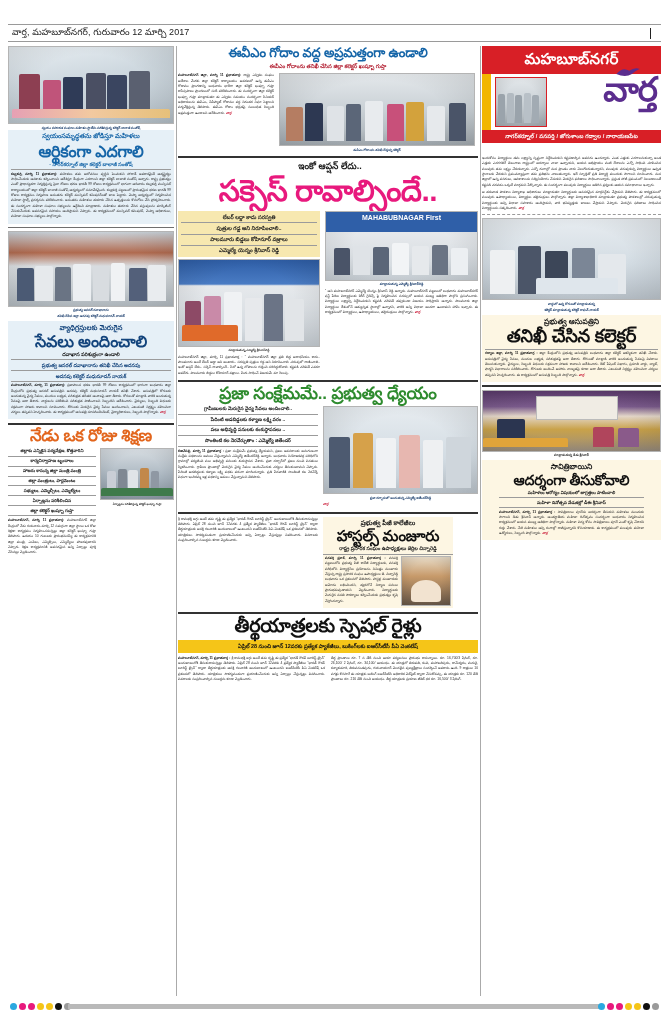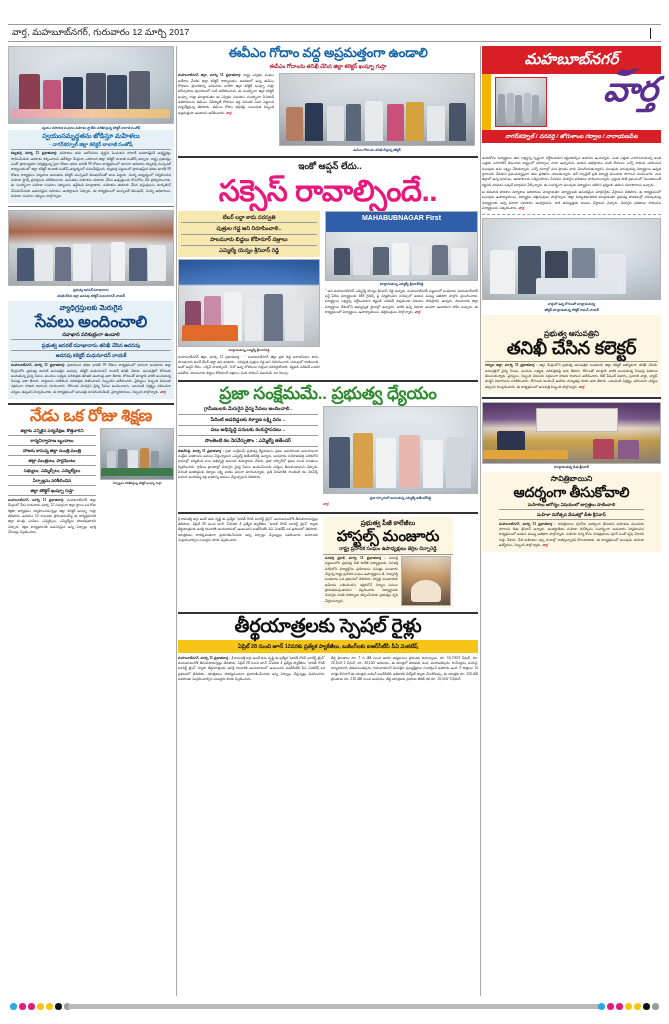--- a/index.html
+++ b/index.html
@@ -75,21 +75,21 @@
   #center-col { position:absolute; left:178px; top:46px; width:300px; height:950px; }
   .hl-pink { color:#e8197d; }
   .hl-green { color:#2e8b2e; }
   .tint-cream { background:#fdf6e3; }
   .tint-yellow { background:#f7e8b0; }
 
   
   #right-col { position:absolute; left:482px; top:46px; width:179px; height:950px; }
 
   
-  .mast { position:absolute; left:482px; top:46px; width:179px; height:105px;font-style:italic; }
+  .mast { position:absolute; left:482px; top:46px; width:179px; height:105px; }
   .mast-top {
     height:28px; background:#d81f26; color:#fff; display:flex; align-items:center;
     justify-content:center; font-size:15px; font-weight:bold; letter-spacing:.3px;
   }
   .mast-mid { position:relative; height:56px; background:#fff; border-left:9px solid #f2b600; }
   .mast-photo {
     position:absolute; left:4px; top:3px; width:52px; height:50px;
     border:1.4px solid #d81f26;
   }
   .mast-word {
@@ -138,20 +138,21 @@
       <div class="fig" style="left:33%; width:12%; height:55%; background:#2f3b57;"></div>
       <div class="fig" style="left:47%; width:12%; height:60%; background:#4a4f63;"></div>
       <div class="fig" style="left:60%; width:12%; height:57%; background:#3a4560;"></div>
       <div class="fig" style="left:73%; width:13%; height:62%; background:#5a6070;"></div>
       <div class="fig" style="left:2%;  width:96%; height:13%; background:linear-gradient(90deg,#e6a0b4,#f2c9a0,#e6c07a);"></div>
     </div>
     <div class="cap tel">స్వయం సహాయక సంఘాల మహిళల స్టాల్‌ను పరిశీలిస్తున్న కలెక్టర్ బాలాజీ సంతోష్</div>
 
     <div class="lc-tint" style="padding:2px 3px 4px;">
       <div class="kicker tel" style="color:#1565a8;">స్వయంసమృద్ధతను జోడిస్తూ మహిళలు</div>
+      <div class="hl hl-blue tel" style="font-size:16px; margin:2px 0 1px;">ఆర్థికంగా ఎదగాలి</div>
       <div class="subhl tel" style="color:#1565a8;">- నాగర్‌కర్నూల్ జిల్లా కలెక్టర్ బాలాజీ సంతోష్</div>
       <div class="rule-thin"></div>
       <div class="body-text tel"><span class="lead">కల్వకుర్తి, మార్చి 11 ప్రభాతవార్త:</span> <span>మహిళలు తమ ఆలోచనలు వృద్ధిని పెంచుకుని పోరాడే అవకాశమైతే ఆత్మస్థైర్యం సాధించేందుకు అవకాశం కల్పించాలని ఆదేశిస్తూ కేంద్రంగా ఎదగాలని జిల్లా కలెక్టర్ బాలాజీ సంతోష్ అన్నారు. రాష్ట్ర ప్రభుత్వం ఎంతో ప్రాధాన్యతగా నిర్వర్తిస్తున్న పైలా రోజుల భరణ భారతీ 99 రోజుల కార్యక్రమంలో భాగంగా ఆదివారం కల్వకుర్తి మున్సిపల్ కార్యాలయంలో జిల్లా కలెక్టర్ బాలాజీ సంతోష్ ఆధ్వర్యంలో సమావేశమైంది. కల్వకుర్తి పట్టణంలో ప్రారంభమైన భరణ భారతీ 99 రోజుల కార్యక్రమం నిర్వహణ అనంతరం కలెక్టర్ మున్సిపల్ కమిషనర్‌లతో బాట పెట్టారు. మెప్మా ఆధ్వర్యంలో నిర్వహించిన మహిళా స్టాల్స్ ప్రదర్శనను పరిశీలించారు. అనంతరం మహిళలు తయారు చేసిన ఉత్పత్తులను కొనుగోలు చేసి ప్రోత్సహించారు. ఈ సందర్భంగా మహిళా సంఘాల సభ్యులను ఉద్దేశించి మాట్లాడారు. మహిళలు తయారు చేసిన వస్తువులను మార్కెటింగ్ చేసుకునేందుకు అవసరమైన సహాయం అందిస్తామని చెప్పారు. ఈ కార్యక్రమంలో మున్సిపల్ కమిషనర్, మెప్మా అధికారులు, మహిళా సంఘాల సభ్యులు పాల్గొన్నారు.</span></div>
     </div>
 
     <div class="hr-solid" style="margin:3px 0;"></div>
 
     <div class="photo brd ph-bldg" style="height:76px;">
       <div class="vign"></div>
       <div class="fig" style="left:5%;  width:10%; height:45%; background:#4b5a74;"></div>
@@ -396,21 +397,21 @@
       <div class="fig" style="left:20%; width:13%; height:60%; background:#4b5568;"></div>
       <div class="fig" style="left:35%; width:13%; height:54%; background:#3c4658;"></div>
       <div class="fig" style="left:50%; width:13%; height:58%; background:#7b8696;"></div>
       <div class="fig" style="left:65%; width:16%; height:50%; background:#e4e8ec;"></div>
       <div class="fig" style="left:30%; width:46%; height:20%; background:#dfe6ec;"></div>
     </div>
     <div class="cap tel">వార్డులో ఉన్న రోగులతో మాట్లాడుతున్న</div>
     <div class="cap tel">కలెక్టర్ మాట్లాడుతున్న కలెక్టర్ రాఘవ్ నాయక్</div>
 
     <div class="tint-cream" style="padding:2px 3px 4px; margin-top:2px;">
-      <div class="kicker tel" style="font-size:7.5px;margin-top:12px;">ప్రభుత్వ ఆసుపత్రిని</div>
+      <div class="kicker tel" style="font-size:7.5px;">ప్రభుత్వ ఆసుపత్రిని</div>
       <div class="hl tel" style="font-size:18px; color:#111; margin:1px 0 2px;">తనిఖీ చేసిన కలెక్టర్</div>
       <div class="rule-thin"></div>
       <div class="body-text tel"><span class="lead">గద్వాల జిల్లా, మార్చి 11 ప్రభాతవార్త :</span> <span>జిల్లా కేంద్రంలోని ప్రభుత్వ ఆసుపత్రిని బుధవారం జిల్లా కలెక్టర్ ఆకస్మికంగా తనిఖీ చేశారు. ఆసుపత్రిలో వైద్య సేవలు, మందుల లభ్యత, పరిశుభ్రతపై ఆరా తీశారు. రోగులతో మాట్లాడి వారికి అందుతున్న సేవలపై వివరాలు తెలుసుకున్నారు. వైద్యులు, సిబ్బంది విధులకు సక్రమంగా హాజరు కావాలని ఆదేశించారు. ఔట్ పేషెంట్ విభాగం, ప్రసూతి వార్డు, ల్యాబ్, ఫార్మసీ విభాగాలను పరిశీలించారు. రోగులకు అందించే ఆహారం నాణ్యతపై కూడా ఆరా తీశారు. ఎటువంటి నిర్లక్ష్యం వహించినా చర్యలు తప్పవని హెచ్చరించారు. ఈ కార్యక్రమంలో ఆసుపత్రి సిబ్బంది పాల్గొన్నారు.</span> <span class="vaartha-mark">వార్త</span></div>
     </div>
 
     <div class="hr-thick" style="margin:3px 0;"></div>
 
     <div class="photo brd ph-sem" style="height:62px;">
       <div class="vign"></div>
       <div style="position:absolute; left:30%; top:8%; width:46%; height:40%; background:#f0ece4; border:1px solid #bbb;"></div>

